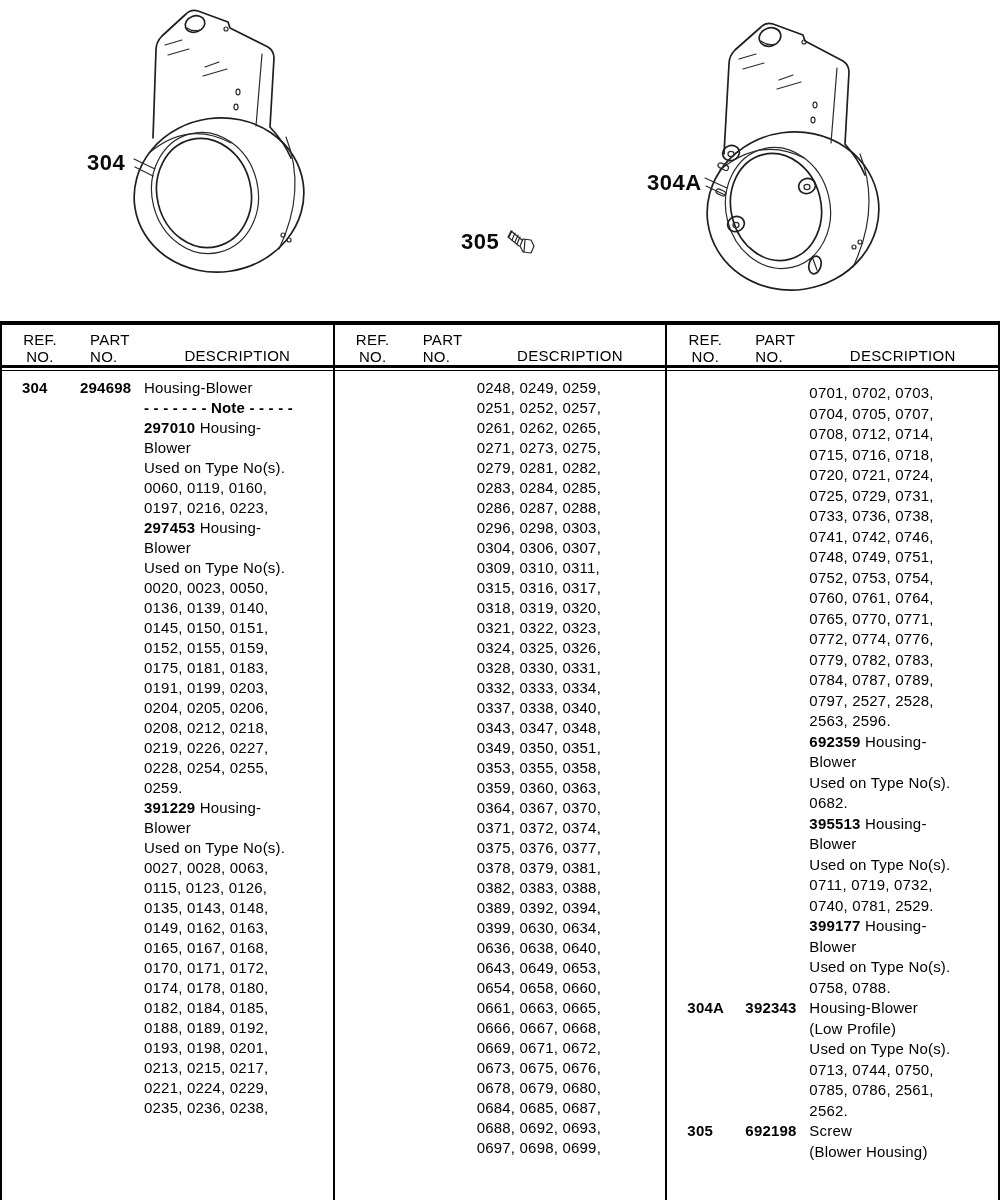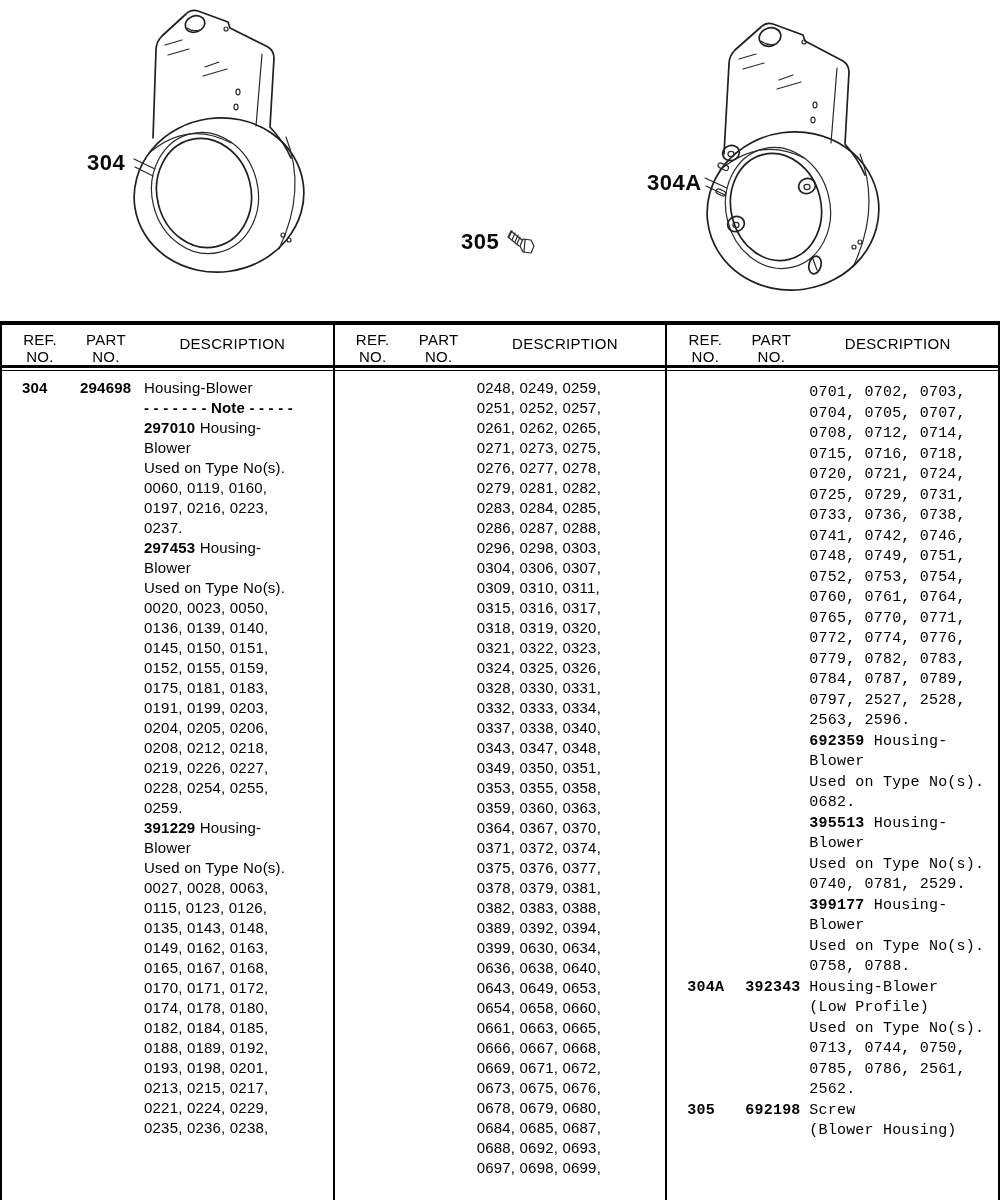--- a/index.html
+++ b/index.html
@@ -28,32 +28,32 @@
   }
   .col{flex:1;display:flex;flex-direction:column;min-width:0;}
   .col + .col{border-left:2px solid #000;}
   .col-header{
     height:43px;box-sizing:border-box;padding-top:4px;
     border-bottom:3px solid #000;
     display:flex;align-items:flex-end;
     font-size:15px;line-height:17px;letter-spacing:.3px;
   }
   .h-ref{width:44px;margin-left:16px;text-align:center;flex:none;}
-  .h-part{width:52px;margin-left:18px;text-align:center;flex:none;}
-  .h-desc{flex:1;text-align:center;padding-bottom:13px;}
+  .h-part{width:52px;margin-left:28px;flex:none;}
+  .h-desc{flex:1;text-align:center;padding-bottom:1px;}
   .col-body{
     border-top:1px solid #000;margin-top:2px;
     padding-top:7px;flex:1;overflow:hidden;
   }
   .col:nth-child(3) .col-body{padding-top:12px;}
   .row{
     display:flex;font-size:15px;line-height:20px;
     letter-spacing:.2px;white-space:nowrap;
   }
-  .col:nth-child(3) .row{line-height:20.5px;font-family:Liberation Mono, monospace;}
+  .col:nth-child(3) .row{line-height:20.5px;}
   .c-ref{width:58px;padding-left:20px;box-sizing:border-box;font-weight:bold;flex:none;}
   .c-part{width:84px;padding-left:20px;box-sizing:border-box;font-weight:bold;flex:none;}
   .c-desc{flex:1;min-width:0;}
   .c-desc b{font-weight:bold;}
 </style>
 </head>
 <body>
 
 <div class="fig-label" style="left:87px;top:150px;">304</div>
 <div class="fig-label" style="left:647px;top:170px;">304A</div>
@@ -193,25 +193,20 @@
           <span class="c-desc">0060, 0119, 0160,</span>
         </div>
         <div class="row">
           <span class="c-ref"></span>
           <span class="c-part"></span>
           <span class="c-desc">0197, 0216, 0223,</span>
         </div>
         <div class="row">
           <span class="c-ref"></span>
           <span class="c-part"></span>
-          <span class="c-desc">0237.</span>
-        </div>
-        <div class="row">
-          <span class="c-ref"></span>
-          <span class="c-part"></span>
           <span class="c-desc"><b>297453</b> Housing-</span>
         </div>
         <div class="row">
           <span class="c-ref"></span>
           <span class="c-part"></span>
           <span class="c-desc">Blower</span>
         </div>
         <div class="row">
           <span class="c-ref"></span>
           <span class="c-part"></span>
@@ -384,25 +379,20 @@
           <span class="c-desc">0261, 0262, 0265,</span>
         </div>
         <div class="row">
           <span class="c-ref"></span>
           <span class="c-part"></span>
           <span class="c-desc">0271, 0273, 0275,</span>
         </div>
         <div class="row">
           <span class="c-ref"></span>
           <span class="c-part"></span>
-          <span class="c-desc">0276, 0277, 0278,</span>
-        </div>
-        <div class="row">
-          <span class="c-ref"></span>
-          <span class="c-part"></span>
           <span class="c-desc">0279, 0281, 0282,</span>
         </div>
         <div class="row">
           <span class="c-ref"></span>
           <span class="c-part"></span>
           <span class="c-desc">0283, 0284, 0285,</span>
         </div>
         <div class="row">
           <span class="c-ref"></span>
           <span class="c-part"></span>
@@ -700,20 +690,25 @@
           <span class="c-desc">Blower</span>
         </div>
         <div class="row">
           <span class="c-ref"></span>
           <span class="c-part"></span>
           <span class="c-desc">Used on Type No(s).</span>
         </div>
         <div class="row">
           <span class="c-ref"></span>
           <span class="c-part"></span>
+          <span class="c-desc">0711, 0719, 0732,</span>
+        </div>
+        <div class="row">
+          <span class="c-ref"></span>
+          <span class="c-part"></span>
           <span class="c-desc">0740, 0781, 2529.</span>
         </div>
         <div class="row">
           <span class="c-ref"></span>
           <span class="c-part"></span>
           <span class="c-desc"><b>399177</b> Housing-</span>
         </div>
         <div class="row">
           <span class="c-ref"></span>
           <span class="c-part"></span>

